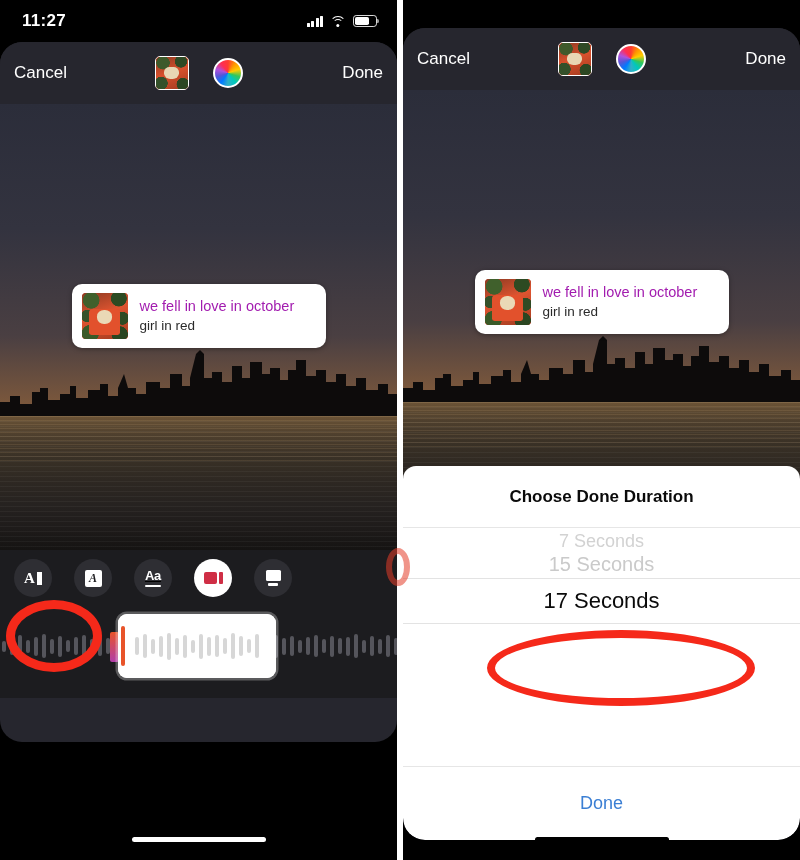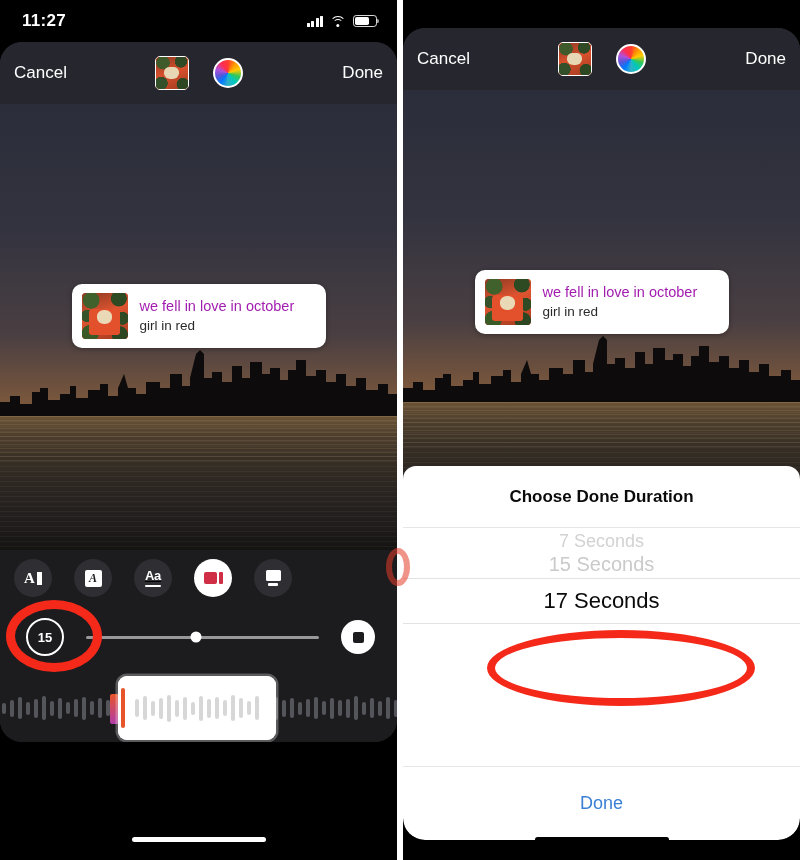--- a/index.html
+++ b/index.html
@@ -422,29 +422,20 @@
             </span>
         </div>
         <div class="tool">
           <span class="glyph-align">
               <b></b>
               <i></i>
             </span>
         </div>
       </div>
 
-      <div class="sliderrow">
-        <div class="durbtn">15</div>
-        <div class="track">
-          <div class="knob" style="left: 47%;"></div>
-        </div>
-        <div class="stopbtn">
-            <i></i>
-          </div>
-      </div>
 
       <div class="wavezone">
         <div class="wavestrip" id="wavestrip">
             <b style="height: 11px;"></b>
             <b style="height: 17px;"></b>
             <b style="height: 22px;"></b>
             <b style="height: 13px;"></b>
             <b style="height: 19px;"></b>
             <b style="height: 24px;"></b>
             <b style="height: 15px;"></b>

